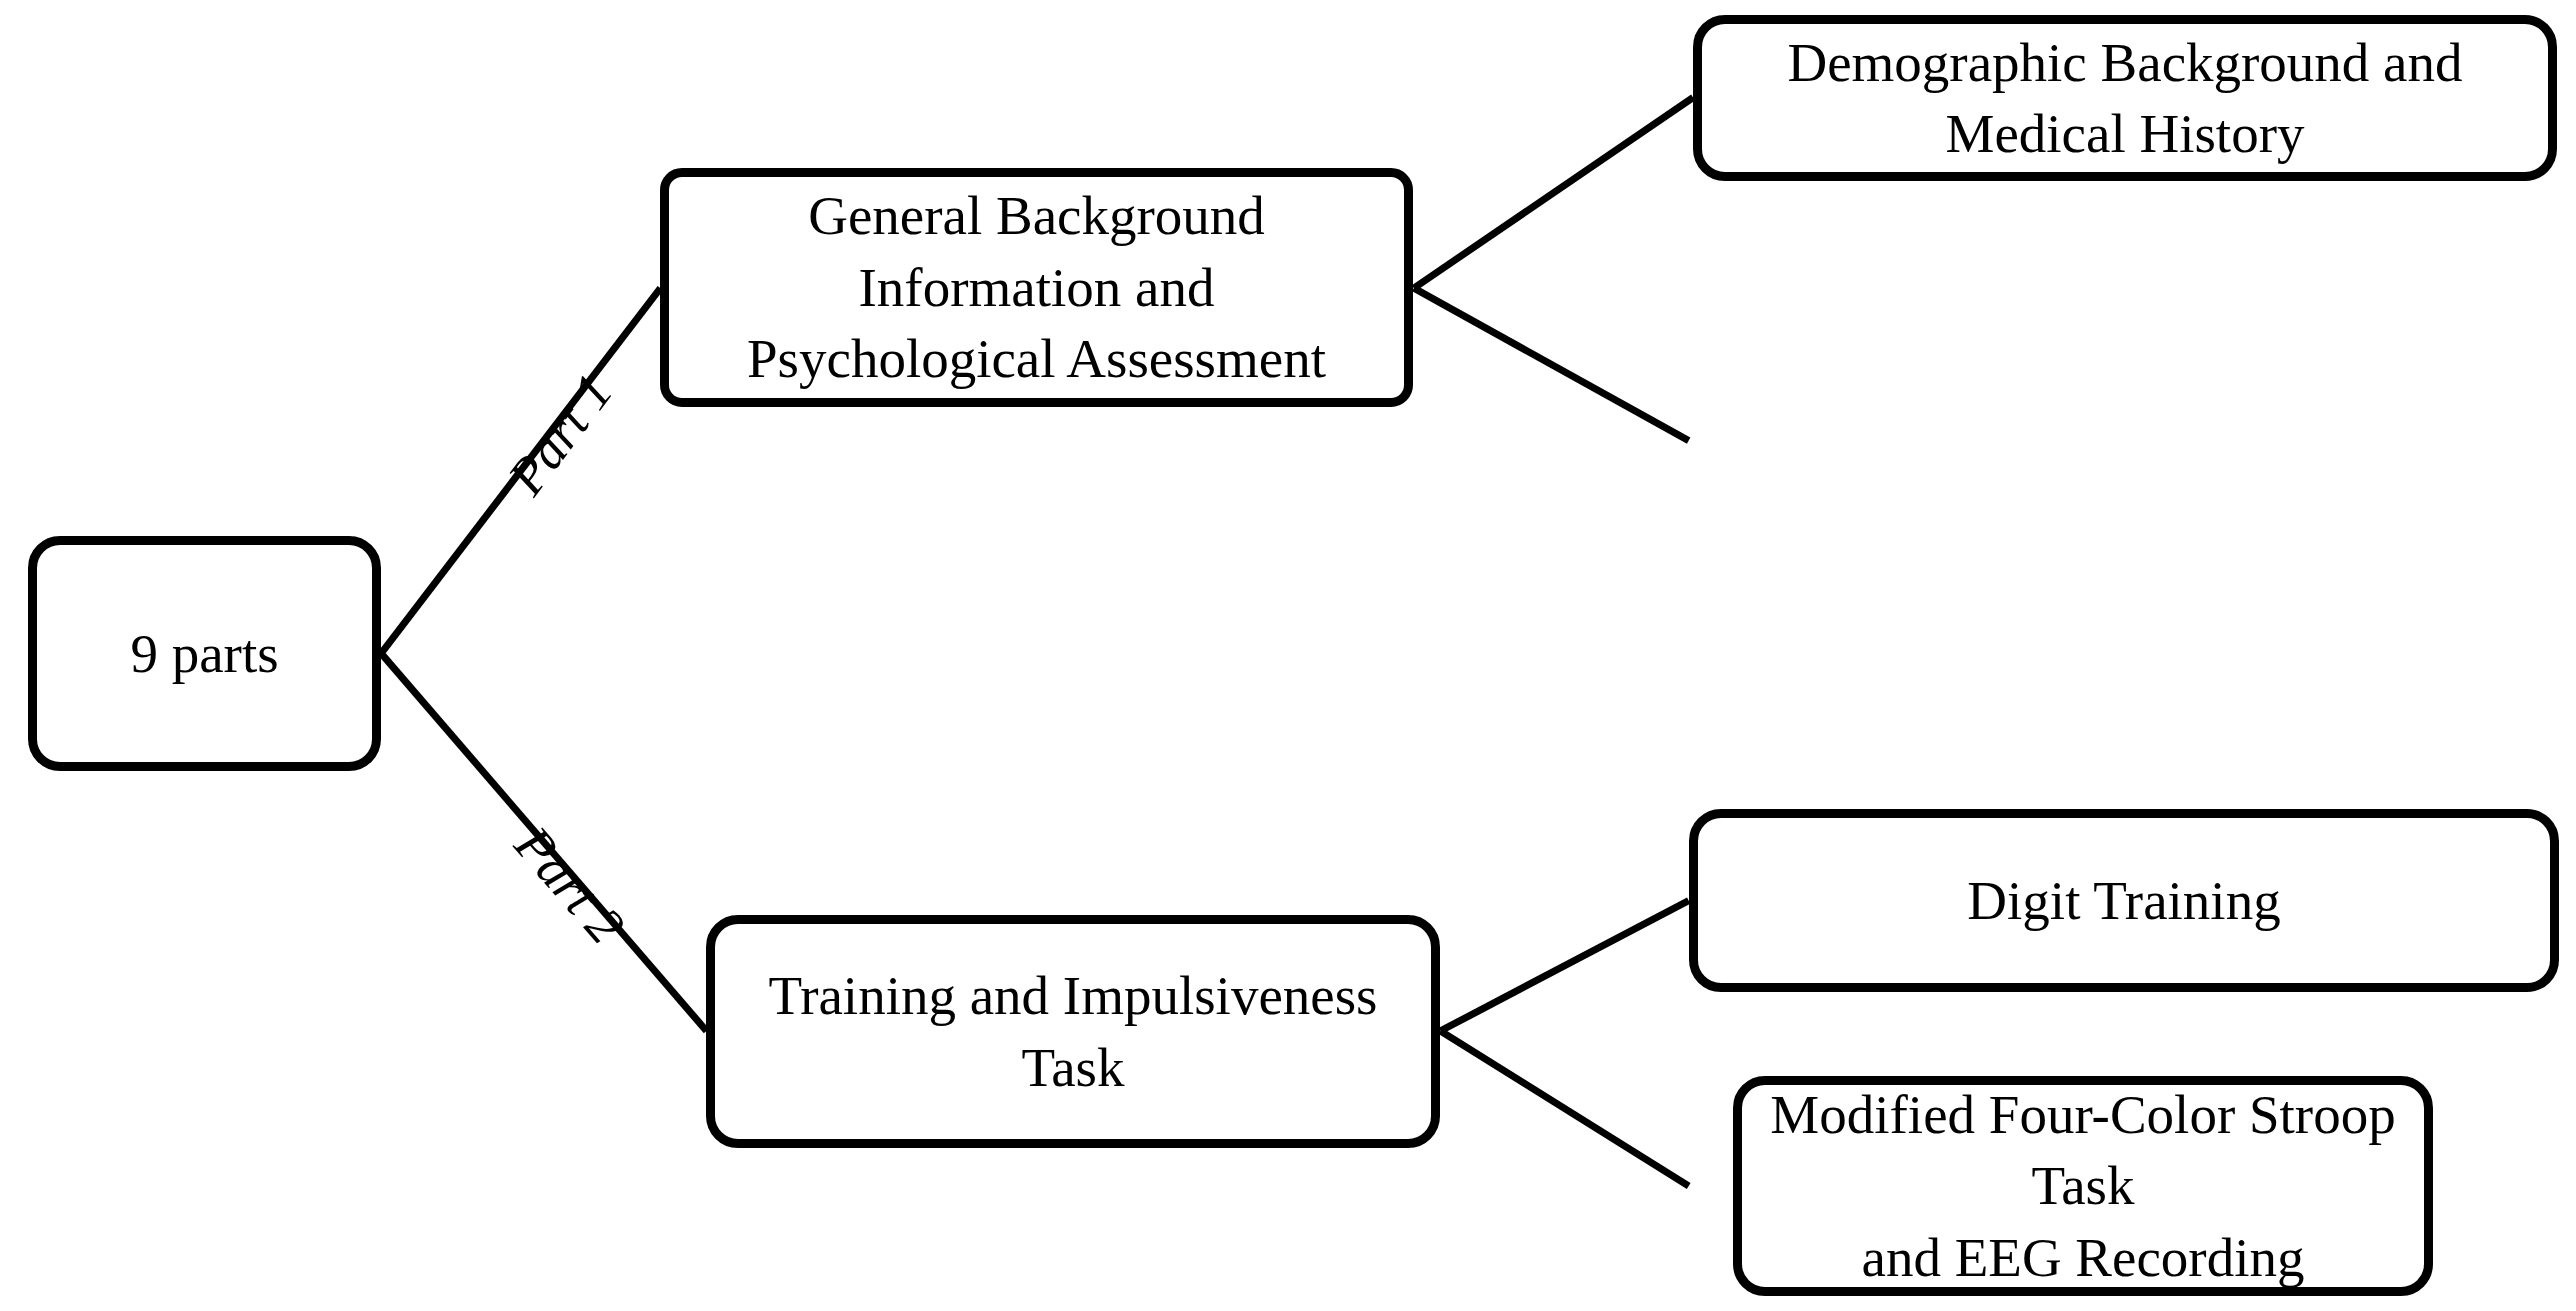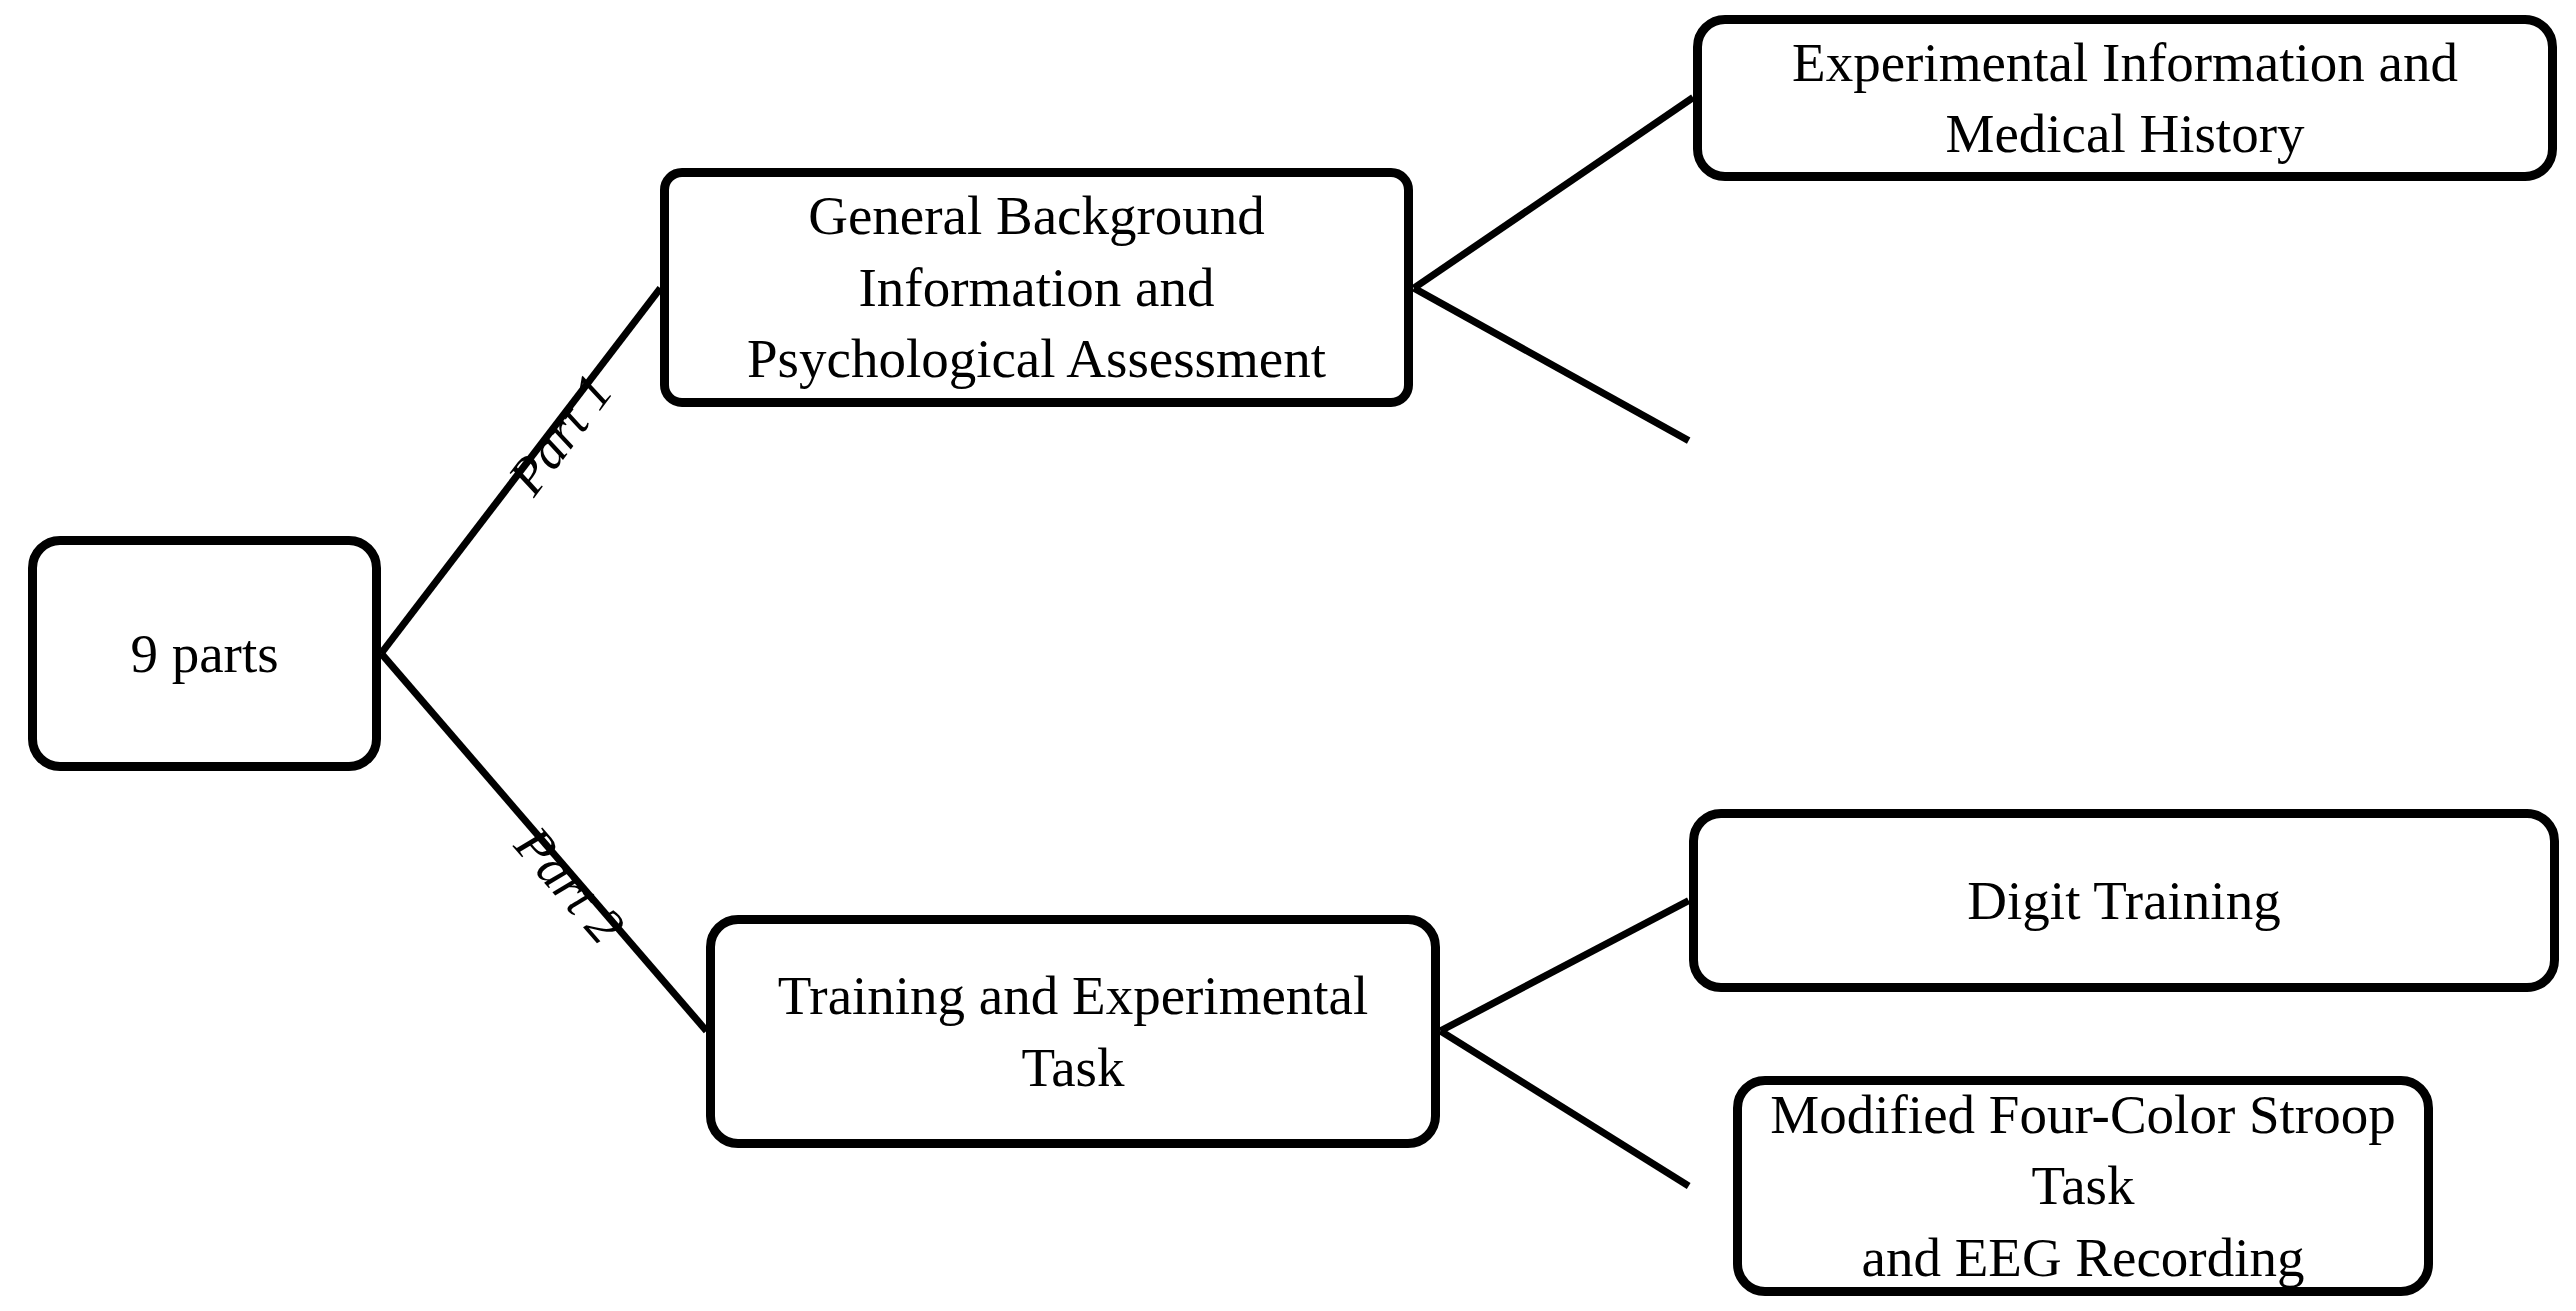--- a/index.html
+++ b/index.html
@@ -74,26 +74,26 @@
 
   <div class="edge-label" style="left:570px; top:885px; transform:translate(-50%,-50%) rotate(49deg);">Part 2</div>
 
   <div class="node" style="left:660px; top:168px; width:753px; height:239px;border-radius:22px;">
     <span class="label">General Background
 Information and
 Psychological Assessment</span>
   </div>
 
   <div class="node" style="left:706px; top:915px; width:734px; height:233px;">
-    <span class="label">Training and Experimental
+    <span class="label">Training and Impulsiveness
 Task</span>
   </div>
 
   <div class="node" style="left:1693px; top:15px; width:864px; height:166px;">
-    <span class="label">Experimental Information and
+    <span class="label">Demographic Background and
 Medical History</span>
   </div>
 
 
   <div class="node" style="left:1689px; top:809px; width:870px; height:183px;">
     <span class="label">Digit Training</span>
   </div>
 
   <div class="node" style="left:1689px; top:1076px; width:700px; height:220px;margin-left:44px;">
     <span class="label">Modified Four-Color Stroop Task

